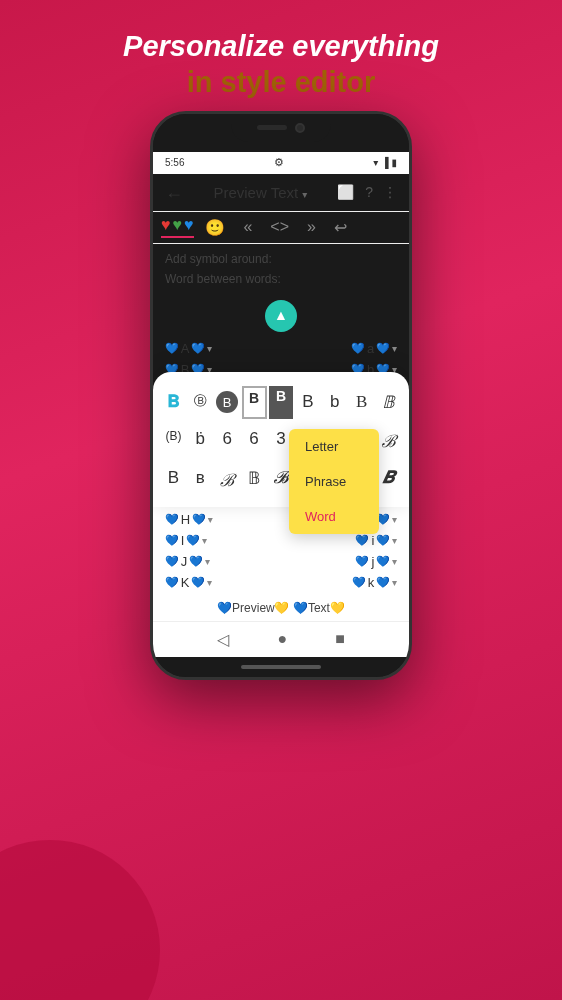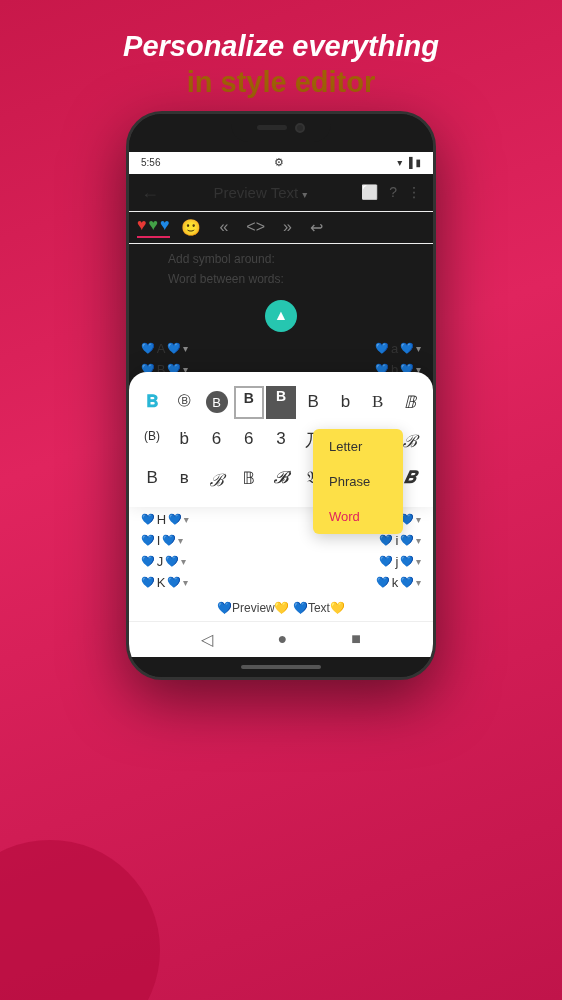--- a/index.html
+++ b/index.html
@@ -26,21 +26,21 @@
 
     
     .phone-wrapper {
       display: flex;
       justify-content: center;
       align-items: flex-start;
       position: relative;
     }
 
     .phone {
-      width: 310px;
+      width: 262px;
       background: #1a1a1a;
       border-radius: 36px;
       padding: 0;
       box-shadow: 0 20px 60px rgba(0,0,0,0.5);
       position: relative;
       overflow: hidden;
       border: 3px solid #333;
     }
 
     .phone-top-bar {
@@ -173,21 +173,20 @@
       align-items: center;
       justify-content: space-between;
       margin-bottom: 6px;
       font-size: 12px;
       color: #444;
     }
 
     .control-label {
       font-size: 12px;
       color: #444;
-      margin-left: 27px;
     }
 
     
     .dropdown-menu {
       position: absolute;
       right: 30px;
       top: 185px;
       background: #fde047;
       border-radius: 6px;
       box-shadow: 0 4px 16px rgba(0,0,0,0.2);

